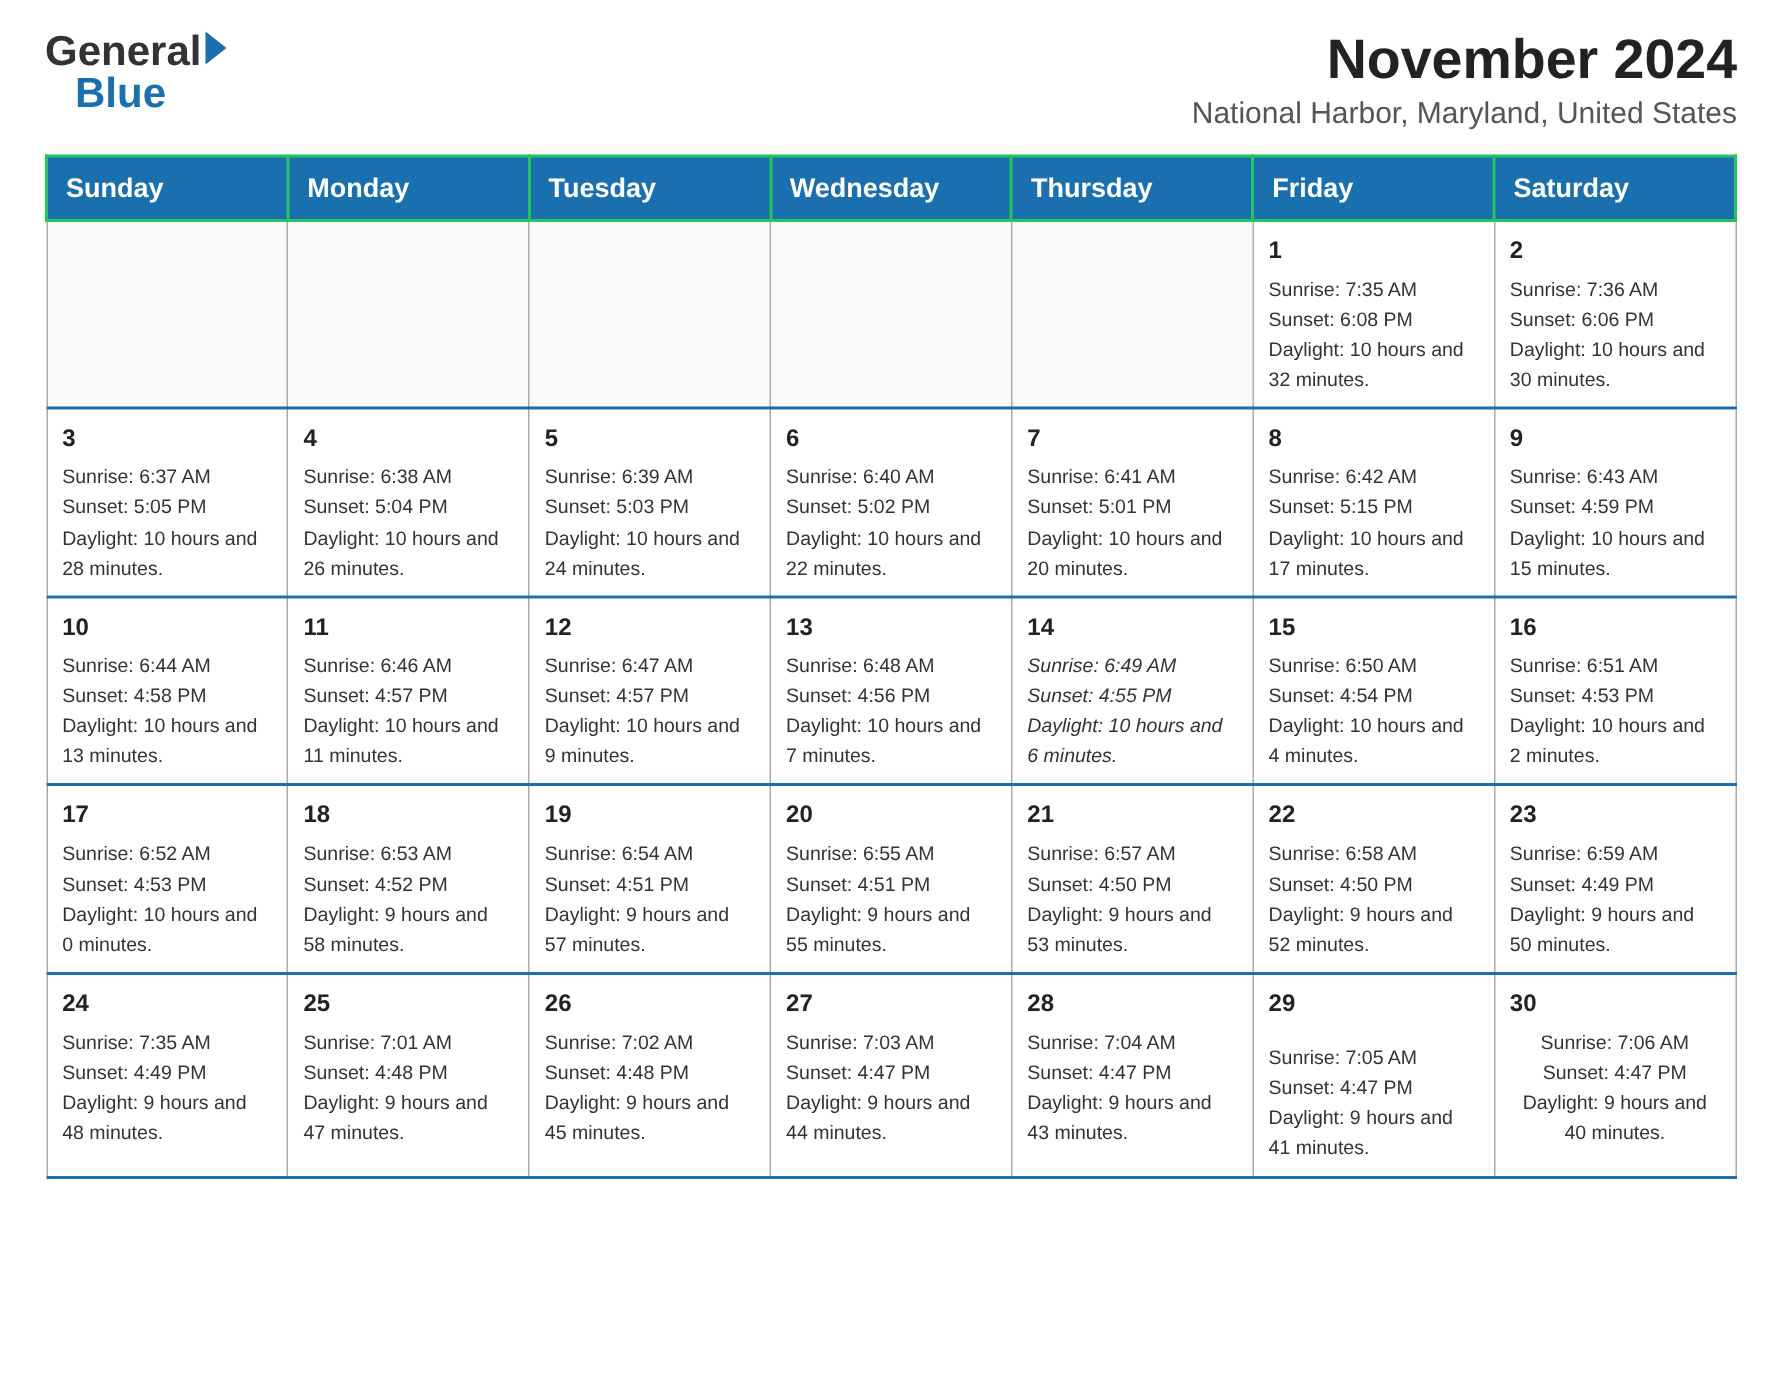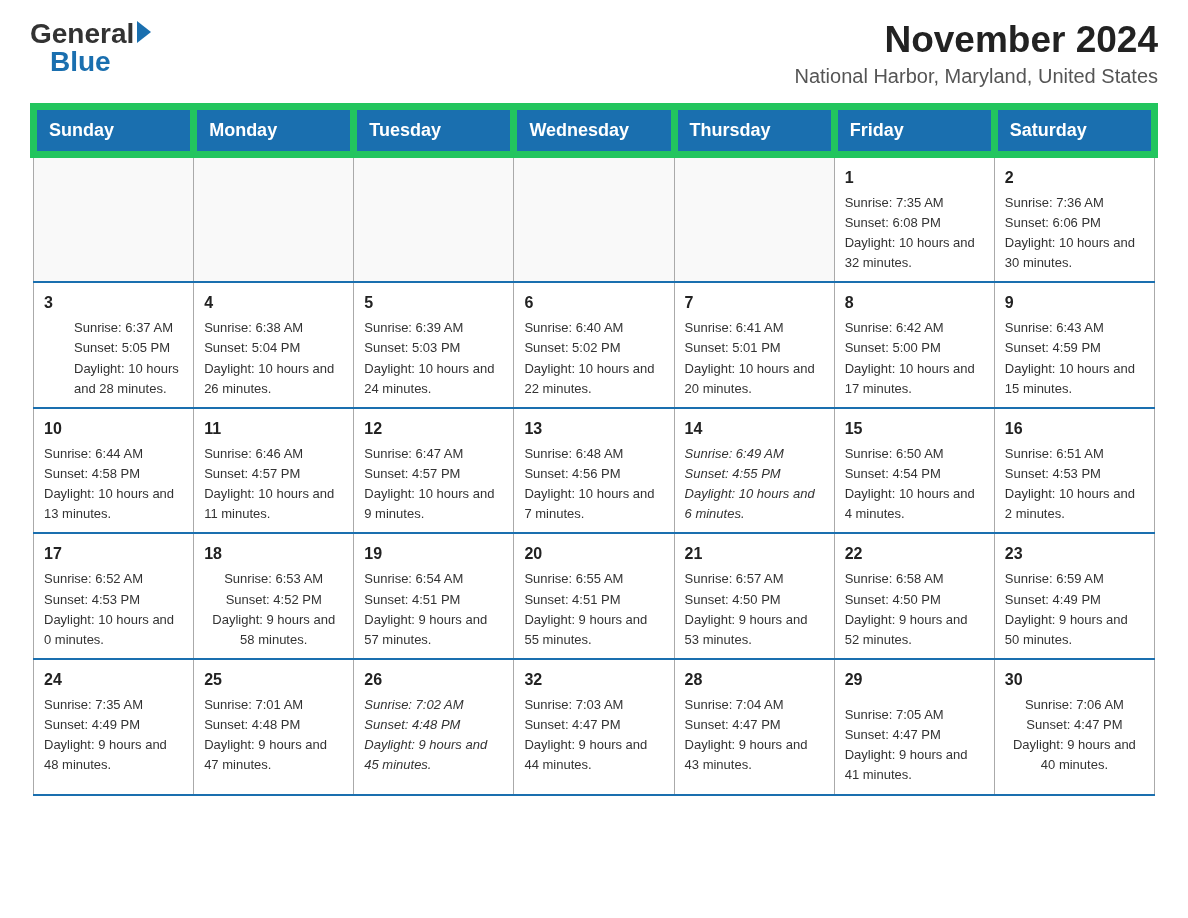--- a/index.html
+++ b/index.html
@@ -57,21 +57,21 @@
       border-collapse: collapse;
       margin-top: 15px;
     }
     .calendar thead th {
       background: #1a6faf;
       color: #fff;
       font-size: 18px;
       font-weight: bold;
       padding: 10px 12px;
       text-align: left;
-      border: 7px solid #22c55e;
+      border: 2px solid #22c55e;
     }
     .calendar tbody td {
       vertical-align: top;
       border: 1px solid #aaa;
       padding: 8px 10px;
       width: 14.28%;
       font-size: 13px;
       color: #333;
       line-height: 1.5;
     }
@@ -141,21 +141,21 @@
         <td>
           <span class="day-num">2</span>
           <div class="day-info" style="white-space: pre-line;">Sunrise: 7:36 AM
 Sunset: 6:06 PM
 Daylight: 10 hours and 30 minutes.</div>
         </td>
       </tr>
       <tr>
         <td>
           <span class="day-num">3</span>
-          <div class="day-info" style="white-space: pre-line; margin-left: 30px;">Sunrise: 6:37 AM
+          <div class="day-info" style="white-space: pre-line;">Sunrise: 6:37 AM
 Sunset: 5:05 PM
 Daylight: 10 hours and 28 minutes.</div>
         </td>
         <td>
           <span class="day-num">4</span>
           <div class="day-info" style="white-space: pre-line;">Sunrise: 6:38 AM
 Sunset: 5:04 PM
 Daylight: 10 hours and 26 minutes.</div>
         </td>
         <td>
@@ -172,21 +172,21 @@
         </td>
         <td>
           <span class="day-num">7</span>
           <div class="day-info" style="white-space: pre-line;">Sunrise: 6:41 AM
 Sunset: 5:01 PM
 Daylight: 10 hours and 20 minutes.</div>
         </td>
         <td>
           <span class="day-num">8</span>
           <div class="day-info" style="white-space: pre-line;">Sunrise: 6:42 AM
-Sunset: 5:00 PM
+Sunset: 5:15 PM
 Daylight: 10 hours and 17 minutes.</div>
         </td>
         <td>
           <span class="day-num">9</span>
           <div class="day-info" style="white-space: pre-line;">Sunrise: 6:43 AM
 Sunset: 4:59 PM
 Daylight: 10 hours and 15 minutes.</div>
         </td>
       </tr>
       <tr>
@@ -235,21 +235,21 @@
       </tr>
       <tr>
         <td>
           <span class="day-num">17</span>
           <div class="day-info" style="white-space: pre-line;">Sunrise: 6:52 AM
 Sunset: 4:53 PM
 Daylight: 10 hours and 0 minutes.</div>
         </td>
         <td>
           <span class="day-num">18</span>
-          <div class="day-info" style="white-space: pre-line; text-align: center;">Sunrise: 6:53 AM
+          <div class="day-info" style="white-space: pre-line;">Sunrise: 6:53 AM
 Sunset: 4:52 PM
 Daylight: 9 hours and 58 minutes.</div>
         </td>
         <td>
           <span class="day-num">19</span>
           <div class="day-info" style="white-space: pre-line;">Sunrise: 6:54 AM
 Sunset: 4:51 PM
 Daylight: 9 hours and 57 minutes.</div>
         </td>
         <td>
@@ -285,26 +285,26 @@
 Daylight: 9 hours and 48 minutes.</div>
         </td>
         <td>
           <span class="day-num">25</span>
           <div class="day-info" style="white-space: pre-line;">Sunrise: 7:01 AM
 Sunset: 4:48 PM
 Daylight: 9 hours and 47 minutes.</div>
         </td>
         <td>
           <span class="day-num">26</span>
-          <div class="day-info" style="white-space: pre-line; font-style: italic;">Sunrise: 7:02 AM
+          <div class="day-info" style="white-space: pre-line;">Sunrise: 7:02 AM
 Sunset: 4:48 PM
 Daylight: 9 hours and 45 minutes.</div>
         </td>
         <td>
-          <span class="day-num">32</span>
+          <span class="day-num">27</span>
           <div class="day-info" style="white-space: pre-line;">Sunrise: 7:03 AM
 Sunset: 4:47 PM
 Daylight: 9 hours and 44 minutes.</div>
         </td>
         <td>
           <span class="day-num">28</span>
           <div class="day-info" style="white-space: pre-line;">Sunrise: 7:04 AM
 Sunset: 4:47 PM
 Daylight: 9 hours and 43 minutes.</div>
         </td>

